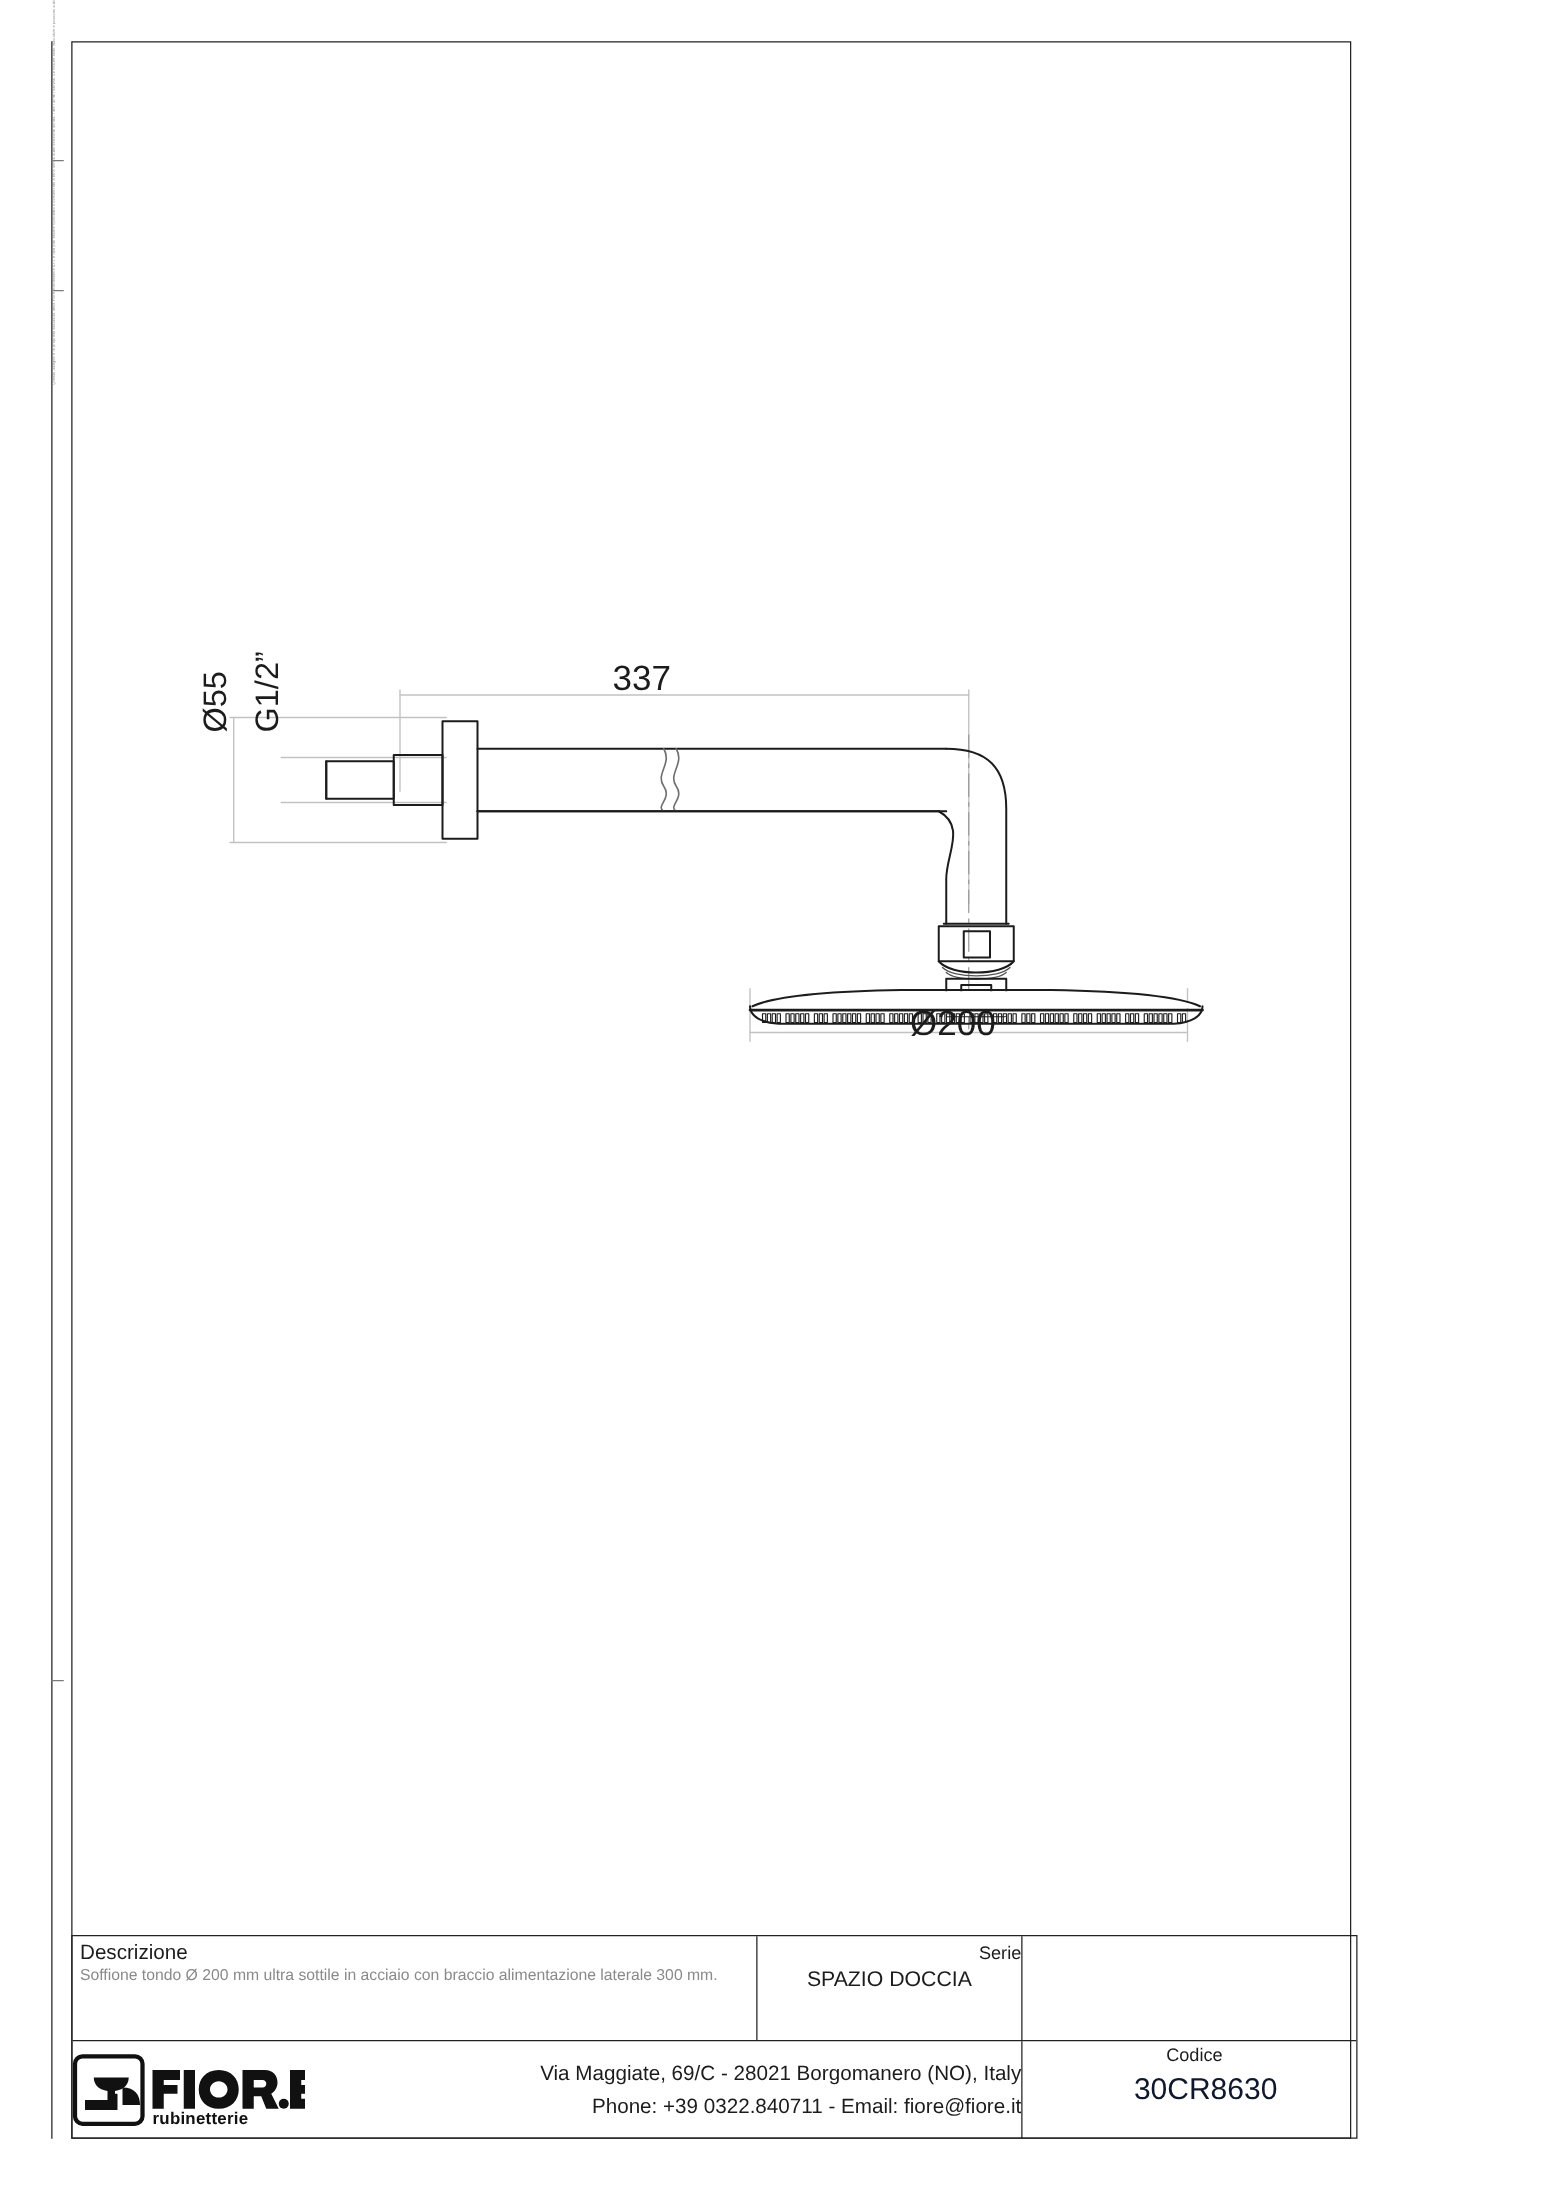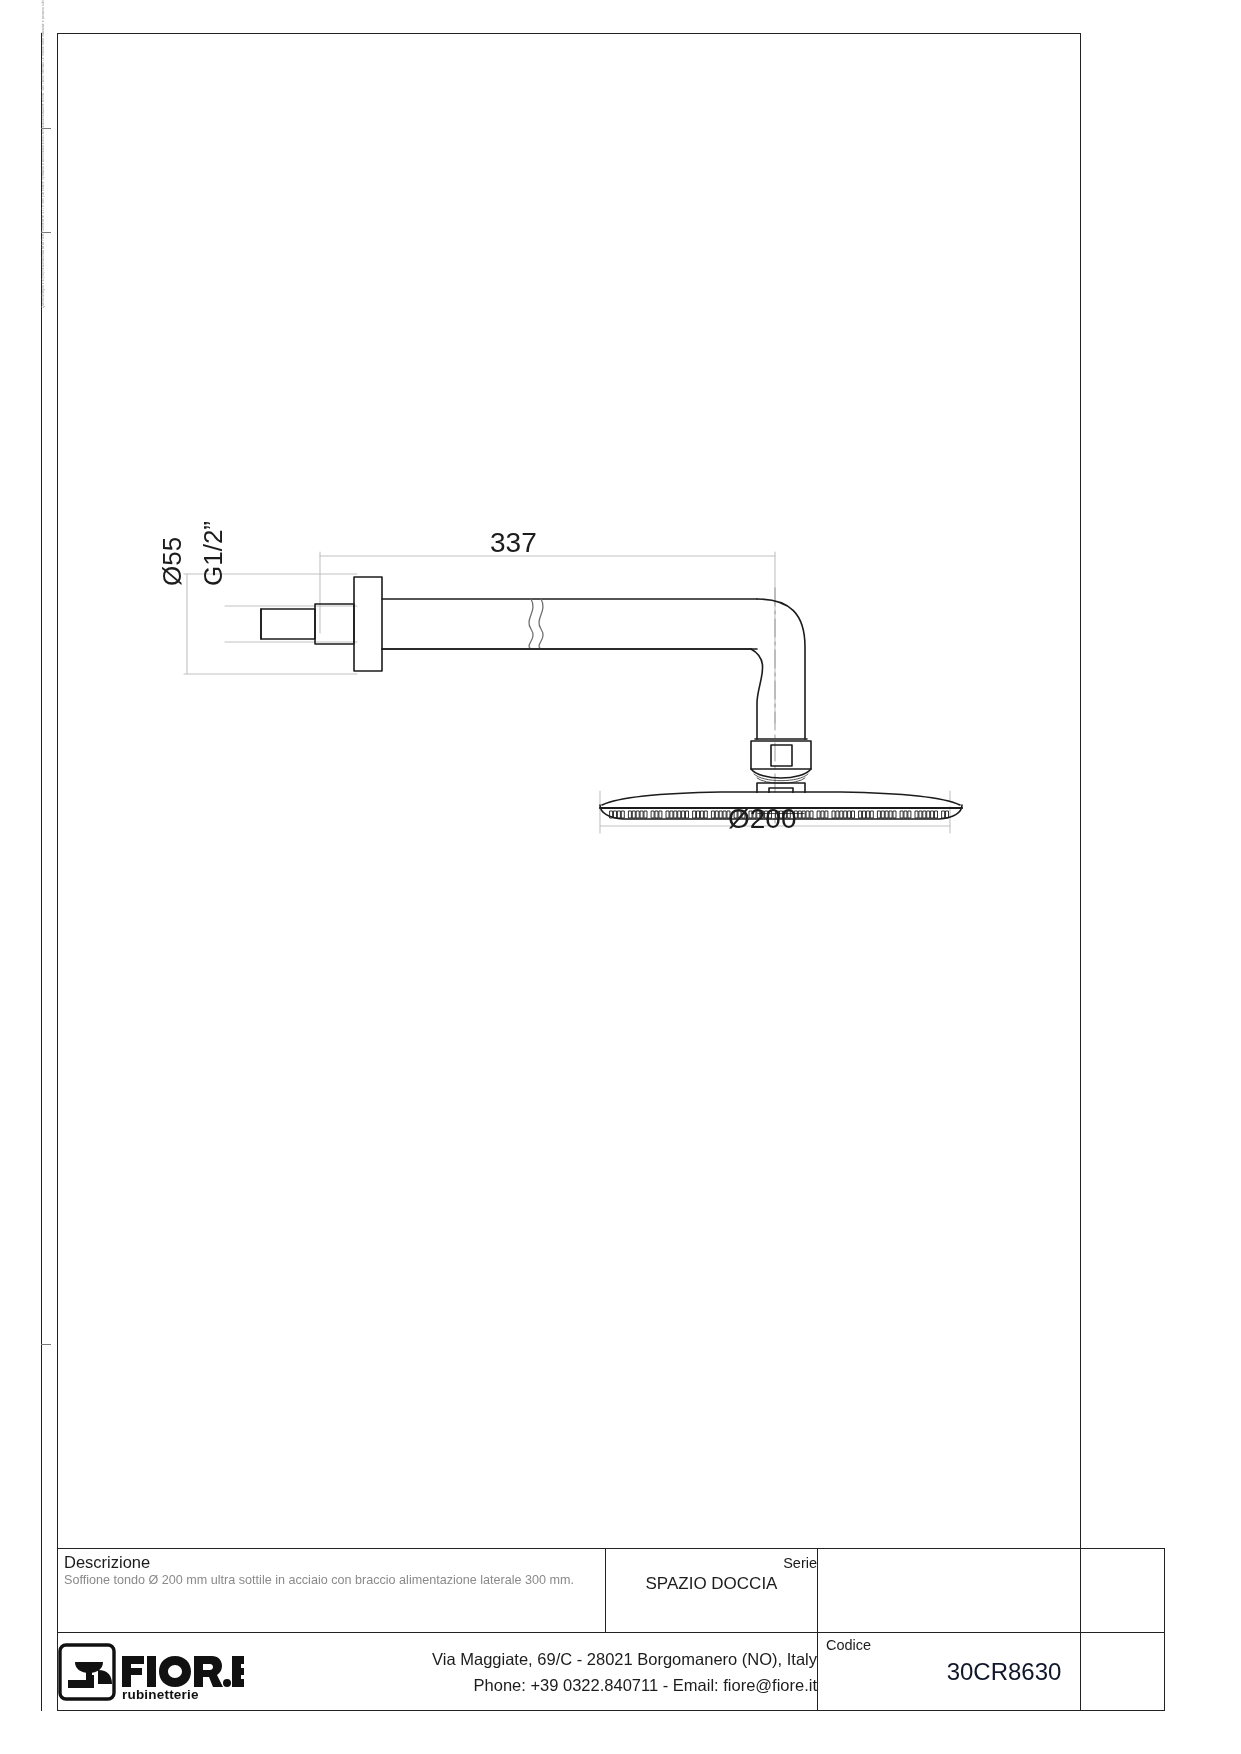--- a/index.html
+++ b/index.html
@@ -66,21 +66,21 @@
   
   #drawing {
     position: absolute;
     left: 57px; top: 33px;
     width: 1024px; height: 1515px;
   }
   #tb-wrap {
     position: absolute;
     left: 57px;
     top: 1548px;
-    width: 1108px;
+    width: 1029px;
     height: 163px;
     border: 1px solid #222;
     box-sizing: border-box;
   }
   #tb-row1 {
     position: absolute;
     left: 0; top: 0;
     width: 100%; height: 84px;
     border-bottom: 1px solid #222;
     box-sizing: border-box;
@@ -158,20 +158,21 @@
   }
   #tb-code {
     flex: 1;
     box-sizing: border-box;
     padding: 3px 0 0 8px;
   }
   #tb-code .lbl {
     font-size: 14.5px;
     color: #1c1c1c;
     line-height: 19px;
+    text-align: center;
   }
   #tb-code .val {
     font-size: 24px;
     color: #0f172a;
     line-height: 34px;
     padding-left: 18px;
     text-align: center;
   }
 
   

